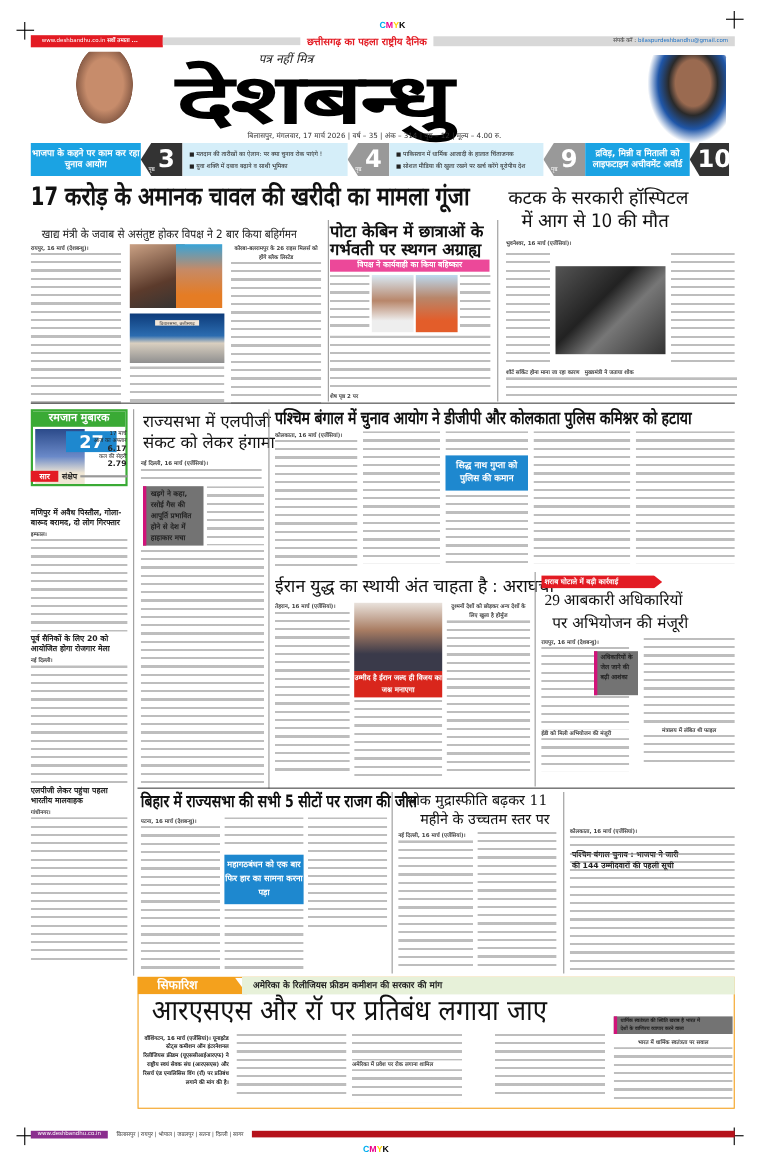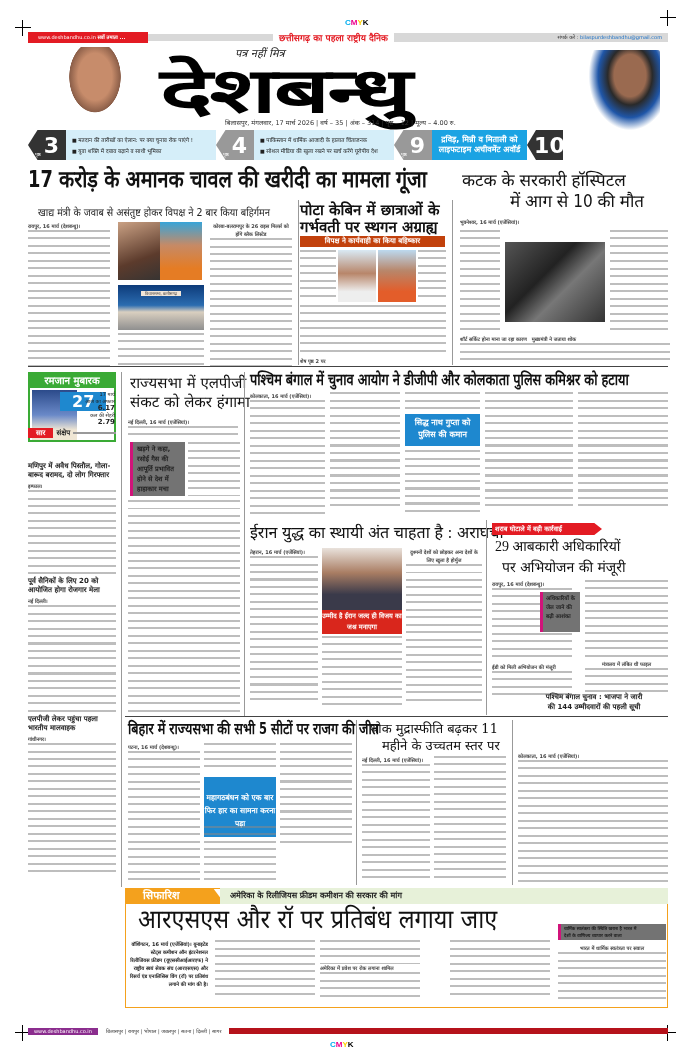--- a/index.html
+++ b/index.html
@@ -30,21 +30,21 @@
 .pgnum{background:#333;color:#fff;font-weight:bold;font-size:22px;display:flex;align-items:center;justify-content:center;clip-path:polygon(25% 0,100% 0,100% 100%,25% 100%,0 50%)}
 .pgnum.gray{background:#999}
 .pgnum small{font-size:5px;font-weight:normal;margin-right:3px;align-self:flex-end;margin-bottom:3px}
 .rule{background:#444}
 .vrule{position:absolute;width:1px;background:#999}
 .hl{font-family:"DejaVu Sans Condensed","DejaVu Sans",sans-serif;color:#111;font-weight:bold;white-space:nowrap;line-height:1}
 .sub{font-family:"DejaVu Sans",sans-serif;color:#222;white-space:nowrap}
 .body{font-size:5px;line-height:8px;color:#444;overflow:hidden;text-align:justify}
 .body::after{content:"";}
 .txt{background:repeating-linear-gradient(180deg,#888 0 2px,transparent 2px 7.5px);opacity:.55}
-.redbar{background:#c2410c;color:#fff;font-weight:bold;text-align:center}
+.redbar{background:#ec4899;color:#fff;font-weight:bold;text-align:center}
 .bluebox{background:#1e88cf;color:#fff;text-align:center;font-weight:bold}
 .pinkbox{background:#737373;border-left:3px solid #d1137a;font-weight:bold;color:#222}
 .img-dark{background:linear-gradient(135deg,#555,#222 40%,#777 60%,#333)}
 .img-temple{background:linear-gradient(180deg,#0d3b7a 0%,#2b6cb0 45%,#d9cfc0 60%,#8f8f8f 100%)}
 .green-box{border:2px solid #3aaa35;background:#fff}
 </style>
 </head>
 <body>
 
 <div class="reg" style="left:15px;top:20px"></div>
@@ -63,20 +63,21 @@
 
 <div class="abs photo-man photo"></div>
 <div class="abs masthead">
   <div class="tagline">पत्र नहीं मित्र</div>
   <div class="logo">देशबन्धु</div>
 </div>
 <div class="abs dateline">बिलासपुर, मंगलवार, 17 मार्च 2026 | वर्ष – 35 | अंक – 314 | पृष्ठ – 12 | मूल्य – 4.00 रु.</div>
 <div class="abs photo-woman photo"></div>
 
 <div class="abs teasers">
+  <div class="t-blue" style="width:100px">भाजपा के कहने पर काम कर रहा चुनाव आयोग</div>
   <div class="pgnum" style="width:38px">
       <small>पृष्ठ</small>
       <span>3</span>
     </div>
   <div class="t-light" style="width:150px">
       <div>मतदान की तारीखों का ऐलान: पर क्या चुनाव रोक पाएंगे !</div>
       <div>युवा शक्ति में दबाव बढ़ाने व साथी भूमिका</div>
     </div>
   <div class="pgnum gray" style="width:38px">
       <small>पृष्ठ</small>
@@ -122,21 +123,21 @@
 <div class="abs body" style="left:300px;top:250px;width:36px;height:52px">
     <div class="txt" style="height:52px"></div>
   </div>
 <div class="abs body" style="left:418px;top:250px;width:28px;height:52px">
     <div class="txt" style="height:52px"></div>
   </div>
 <div class="abs body" style="left:300px;top:305px;width:146px;height:60px"><div class="txt" style="height:52px"></div><b>शेष पृष्ठ 2 पर</b></div>
 <div class="vrule" style="left:452px;top:200px;height:165px"></div>
 
 <div class="abs hl" style="left:462px;top:172px;font-size:17px;font-weight:normal">कटक के सरकारी हॉस्पिटल</div>
-<div class="abs hl" style="left:510px;top:193px;font-size:17px;font-weight:normal">में आग से 10 की मौत</div>
+<div class="abs hl" style="left:474px;top:193px;font-size:17px;font-weight:normal">में आग से 10 की मौत</div>
 <div class="abs body" style="left:460px;top:218px;width:110px;height:10px"><b>भुवनेश्वर, 16 मार्च (एजेंसियां)।</b></div>
 <div class="abs body" style="left:460px;top:230px;width:40px;height:105px">
     <div class="txt" style="height:100px"></div>
   </div>
 <div class="abs img-dark" style="left:505px;top:242px;width:100px;height:80px"></div>
 <div class="abs body" style="left:610px;top:230px;width:58px;height:105px">
     <div class="txt" style="height:100px"></div>
   </div>
 <div class="abs body" style="left:460px;top:335px;width:210px;height:30px"><b>शॉर्ट सर्किट होना माना जा रहा कारण</b> &nbsp; <b>मुख्यमंत्री ने जताया शोक</b><div class="txt" style="height:18px"></div></div>
 
@@ -223,38 +224,38 @@
     <div class="txt" style="height:30px"></div>
   </div>
 
 <div class="abs rule" style="left:125px;top:716px;width:543px;height:1px"></div>
 
 <div class="abs hl" style="left:128px;top:722px;font-size:15.5px;transform:scaleX(.82);transform-origin:left">बिहार में राज्यसभा की सभी 5 सीटों पर राजग की जीत</div>
 <div class="abs body" style="left:128px;top:743px;width:72px;height:140px"><b>पटना, 16 मार्च (देशबन्धु)।</b><div class="txt" style="height:130px"></div></div>
 <div class="abs body" style="left:204px;top:743px;width:72px;height:30px">
     <div class="txt" style="height:28px"></div>
   </div>
-<div class="abs bluebox" style="left:204px;top:777px;width:72px;height:60px;font-size:7.5px;line-height:13px;padding-top:14px">महागठबंधन को एक बार फिर हार का सामना करना पड़ा</div>
+<div class="abs bluebox" style="left:204px;top:777px;width:72px;height:45px;font-size:7.5px;line-height:13px;padding-top:2px">महागठबंधन को एक बार फिर हार का सामना करना पड़ा</div>
 <div class="abs body" style="left:204px;top:826px;width:72px;height:57px">
     <div class="txt" style="height:55px"></div>
   </div>
 <div class="abs body" style="left:280px;top:743px;width:72px;height:140px">
     <div class="txt" style="height:100px"></div>
   </div>
 <div class="vrule" style="left:356px;top:720px;height:165px"></div>
 
 <div class="abs hl" style="left:370px;top:722px;font-size:13px;font-weight:normal;font-family:'DejaVu Serif',serif">थोक मुद्रास्फीति बढ़कर 11</div>
 <div class="abs hl" style="left:382px;top:739px;font-size:13px;font-weight:normal;font-family:'DejaVu Serif',serif">महीने के उच्चतम स्तर पर</div>
 <div class="abs body" style="left:362px;top:756px;width:68px;height:128px"><b>नई दिल्ली, 16 मार्च (एजेंसियां)।</b><div class="txt" style="height:118px"></div></div>
 <div class="abs body" style="left:434px;top:756px;width:72px;height:128px">
     <div class="txt" style="height:125px"></div>
   </div>
 <div class="vrule" style="left:512px;top:720px;height:165px"></div>
 
-<div class="abs" style="left:520px;top:692px;width:148px;text-align:center;font-size:7px;font-weight:bold;line-height:10px">
+<div class="abs" style="left:520px;top:772px;width:148px;text-align:left;font-size:7px;font-weight:bold;line-height:10px">
     <div>पश्चिम बंगाल चुनाव : भाजपा ने जारी</div>
     <div>की 144 उम्मीदवारों की पहली सूची</div>
   </div>
 <div class="abs body" style="left:518px;top:752px;width:150px;height:132px"><b>कोलकाता, 16 मार्च (एजेंसियां)।</b><div class="txt" style="height:125px"></div></div>
 
 <div class="abs" style="left:125px;top:888px;width:543px;height:120px;border:1px solid #f4a11d"></div>
 <div class="abs" style="left:125px;top:888px;width:100px;height:16px;background:#f4a11d;color:#fff;font-weight:bold;font-size:11px;line-height:16px;padding-left:18px;clip-path:polygon(0 0,88% 0,100% 100%,0 100%)">सिफारिश</div>
 <div class="abs" style="left:220px;top:888px;width:448px;height:16px;background:#e7f1d9;font-size:8px;font-weight:bold;line-height:16px;padding-left:10px">अमेरिका के रिलीजियस फ्रीडम कमीशन की सरकार की मांग</div>
 <div class="abs hl" style="left:138px;top:906px;font-size:26px;font-weight:normal;font-family:'DejaVu Serif',serif;transform:scaleX(.9);transform-origin:left">आरएसएस और रॉ पर प्रतिबंध लगाया जाए</div>
 <div class="abs" style="left:130px;top:940px;width:78px;font-size:5px;line-height:8px;font-weight:bold;text-align:right">वॉशिंगटन, 16 मार्च (एजेंसियां)। यूनाइटेड स्टेट्स कमीशन ऑन इंटरनेशनल रिलीजियस फ्रीडम (यूएससीआईआरएफ) ने राष्ट्रीय स्वयं सेवक संघ (आरएसएस) और रिसर्च एंड एनालिसिस विंग (रॉ) पर प्रतिबंध लगाने की मांग की है।</div>

